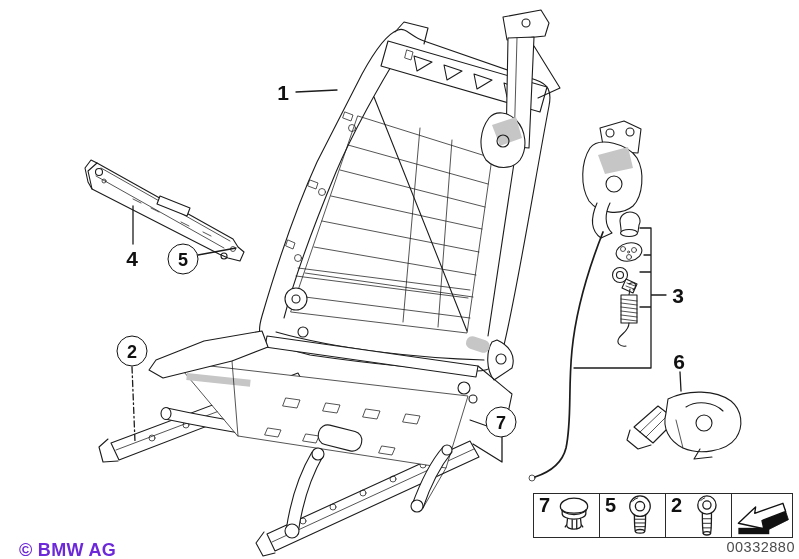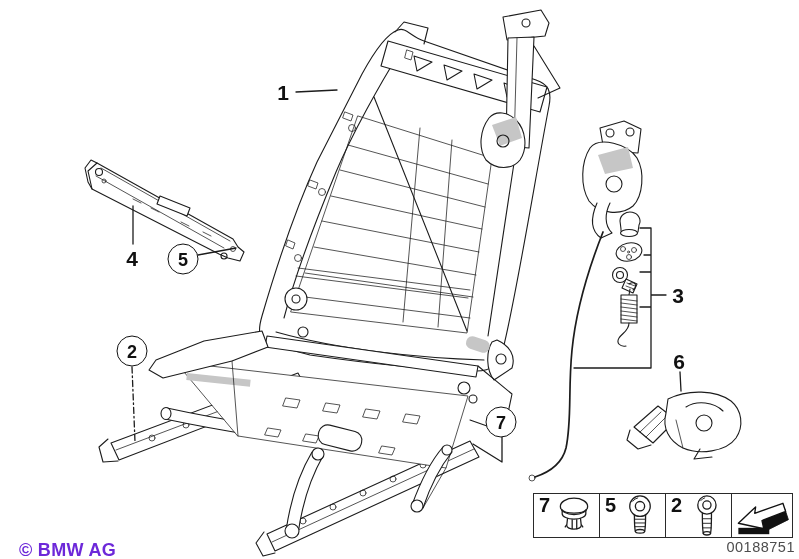--- a/index.html
+++ b/index.html
@@ -270,15 +270,15 @@
           <polygon points="56,14 60,26 32,40 28,28" fill="#111" stroke="#111" stroke-width="1"></polygon>
           <polygon points="5,30 24,12 23,19 54,8 57,17 31,27 33,36" fill="#fff" stroke="#111" stroke-width="1.5" stroke-linejoin="round"></polygon>
           <rect x="5" y="35" width="34" height="7" fill="#111"></rect>
         </svg>
       </span>
     </div>
 
   </div>
 
   <div class="copyright">© BMW AG</div>
-  <div class="image-number">00188751</div>
+  <div class="image-number">00332880</div>
 
 </div>
 
 </body></html>

